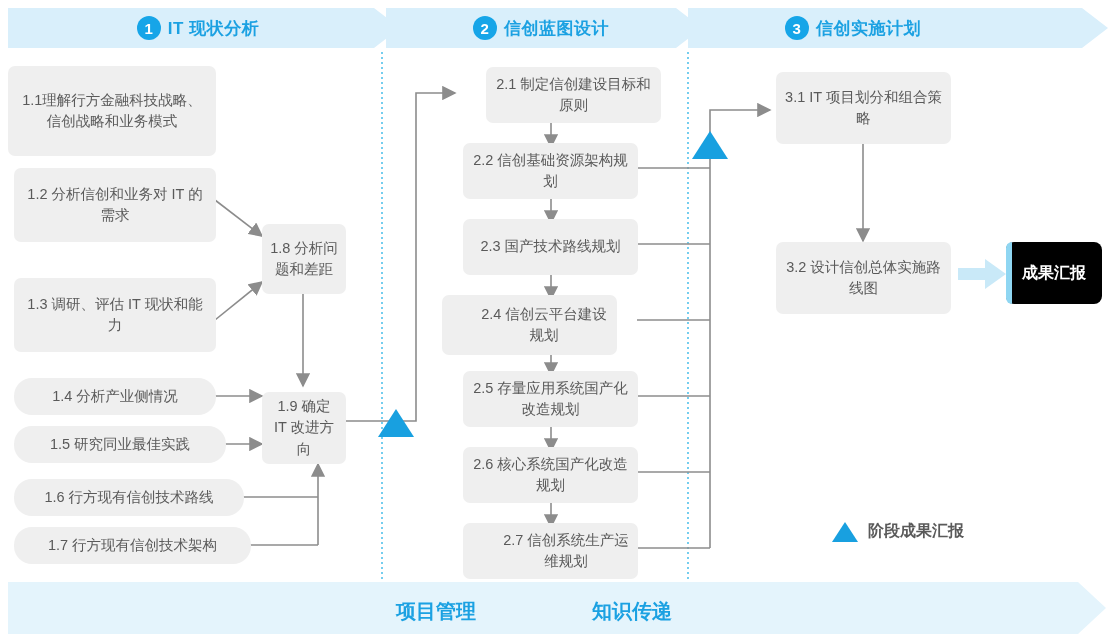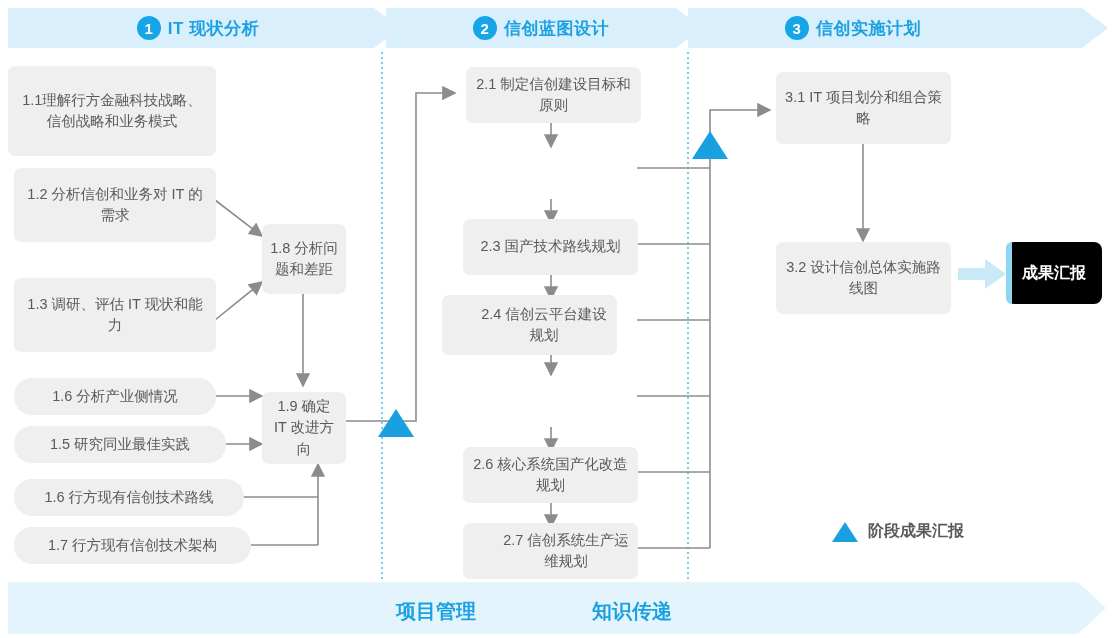--- a/index.html
+++ b/index.html
@@ -148,30 +148,32 @@
     <span>信创蓝图设计</span>
   </div>
   <div class="phase-label" style="left:688px;width:330px;">
     <span class="phase-num">3</span>
     <span>信创实施计划</span>
   </div>
 
   <div class="node" style="left:8px;top:66px;width:208px;height:90px;">1.1理解行方金融科技战略、信创战略和业务模式</div>
   <div class="node" style="left:14px;top:168px;width:202px;height:74px;">1.2 分析信创和业务对 IT 的需求</div>
   <div class="node" style="left:14px;top:278px;width:202px;height:74px;">1.3 调研、评估 IT 现状和能力</div>
-  <div class="node pill" style="left:14px;top:378px;width:202px;height:37px;">1.6 分析产业侧情况</div>
+  <div class="node pill" style="left:14px;top:378px;width:202px;height:37px;">1.4 分析产业侧情况</div>
   <div class="node pill" style="left:14px;top:426px;width:212px;height:37px;">1.5 研究同业最佳实践</div>
   <div class="node pill" style="left:14px;top:479px;width:230px;height:37px;">1.6 行方现有信创技术路线</div>
   <div class="node pill" style="left:14px;top:527px;width:237px;height:37px;">1.7 行方现有信创技术架构</div>
   <div class="node" style="left:262px;top:224px;width:84px;height:70px;">1.8 分析问题和差距</div>
   <div class="node" style="left:262px;top:392px;width:84px;height:72px;">1.9 确定 IT 改进方向</div>
 
-  <div class="node" style="left:466px;top:67px;width:175px;height:56px;">2.1 制定信创建设目标和原则</div>
+  <div class="node" style="left:486px;top:67px;width:175px;height:56px;">2.1 制定信创建设目标和原则</div>
+  <div class="node" style="left:463px;top:143px;width:175px;height:56px;">2.2 信创基础资源架构规划</div>
   <div class="node" style="left:463px;top:219px;width:175px;height:56px;">2.3 国产技术路线规划</div>
   <div class="node" style="left:442px;top:295px;width:175px;height:60px;padding-left:37px;">2.4 信创云平台建设规划</div>
+  <div class="node" style="left:463px;top:371px;width:175px;height:56px;">2.5 存量应用系统国产化改造规划</div>
   <div class="node" style="left:463px;top:447px;width:175px;height:56px;">2.6 核心系统国产化改造规划</div>
   <div class="node" style="left:463px;top:523px;width:175px;height:56px;padding-left:39px;">2.7 信创系统生产运维规划</div>
 
   <div class="node" style="left:776px;top:72px;width:175px;height:72px;">3.1 IT 项目划分和组合策略</div>
   <div class="node" style="left:776px;top:242px;width:175px;height:72px;">3.2 设计信创总体实施路线图</div>
 
   <div class="node result" style="left:1006px;top:242px;width:96px;height:62px;position:absolute;">
     <span class="accentbar"></span>
     <span style="position:relative;z-index:2;">成果汇报</span>
   </div>

